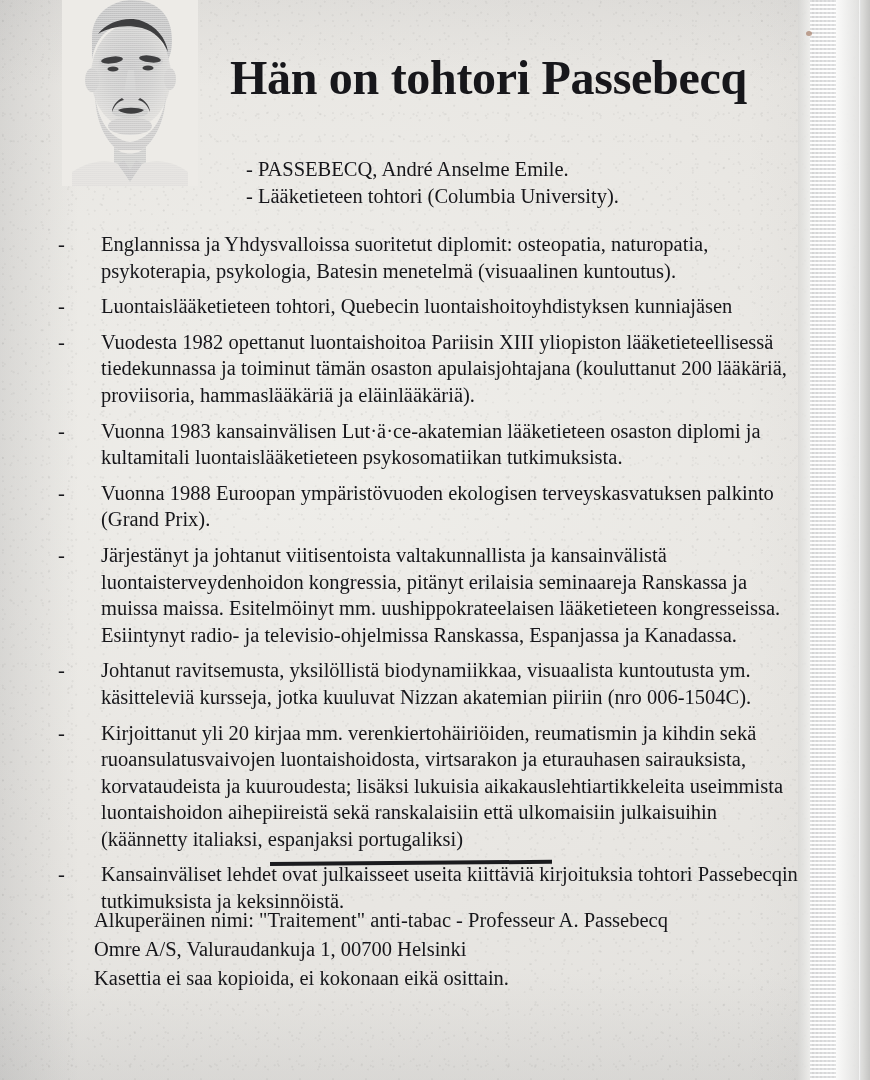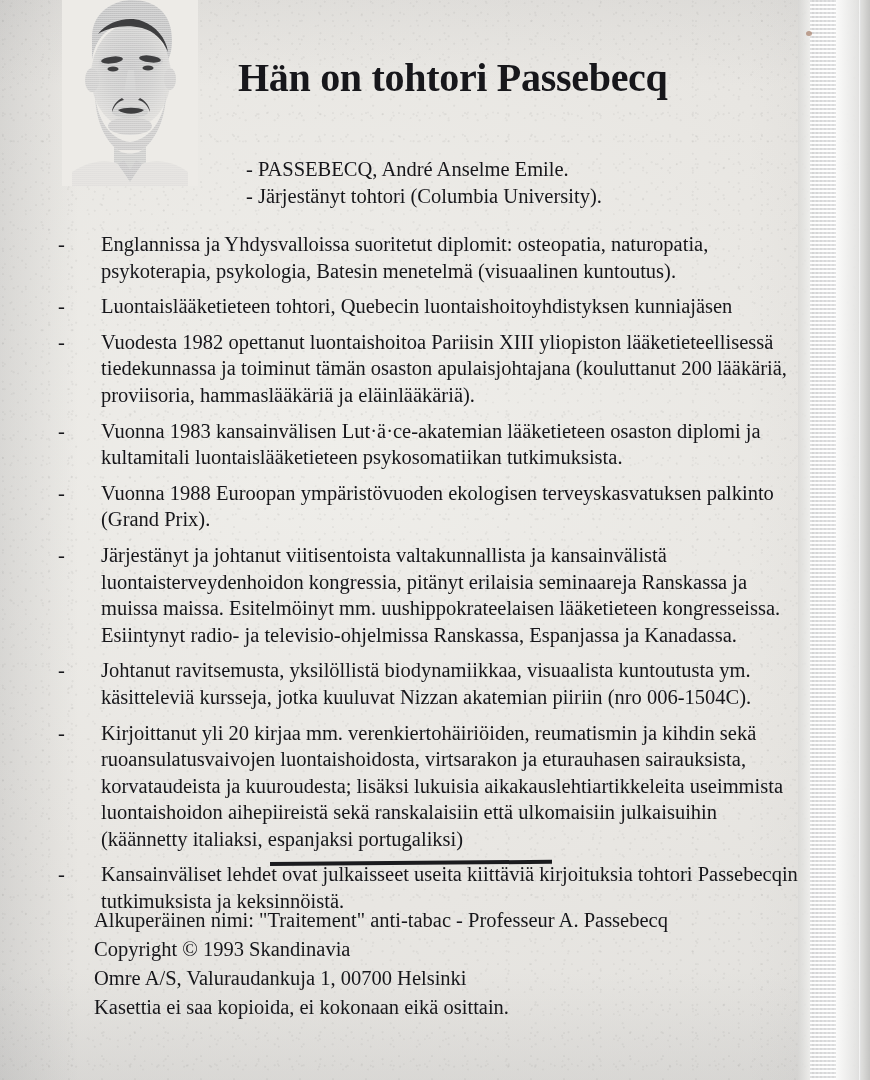--- a/index.html
+++ b/index.html
@@ -84,22 +84,22 @@
 
   
   .photo-wrap{
     position:absolute;left:62px;top:0;width:136px;height:186px;
     overflow:hidden;
   }
   .photo{width:136px;height:186px;display:block;}
 
   
   .title{
-    position:absolute;left:238px;top:56px;
-    font-size:40px;line-height:44px;font-weight:bold;
+    position:absolute;left:230px;top:56px;
+    font-size:48px;line-height:44px;font-weight:bold;
     letter-spacing:-.3px;color:#17171b;
     font-family:"Liberation Serif","DejaVu Serif",serif;
   }
 
   
   .intro{
     position:absolute;left:246px;top:156px;width:540px;
     font-size:20.5px;line-height:26.5px;
   }
   .intro .ln{white-space:nowrap;}
@@ -207,21 +207,21 @@
         </g>
 
         <rect width="136" height="186" fill="#ffffff" opacity=".06"></rect>
       </svg>
     </div>
 
     <div class="title">Hän on tohtori Passebecq</div>
 
     <div class="intro">
       <div class="ln">- PASSEBECQ, André Anselme Emile.</div>
-      <div class="ln">- Järjestänyt tohtori (Columbia University).</div>
+      <div class="ln">- Lääketieteen tohtori (Columbia University).</div>
     </div>
 
     <div class="bullets">
       <div class="bullet">
         <span class="dash">-</span>
         <p>Englannissa ja Yhdysvalloissa suoritetut diplomit: osteopatia, naturopatia, psykoterapia, psykologia, Batesin menetelmä (visuaalinen kuntoutus).</p>
       </div>
       <div class="bullet">
         <span class="dash">-</span>
         <p>Luontaislääketieteen tohtori, Quebecin luontaishoitoyhdistyksen kunniajäsen</p>
@@ -253,19 +253,18 @@
       <div class="bullet">
         <span class="dash">-</span>
         <p>Kansainväliset lehdet ovat julkaisseet useita kiittäviä kirjoituksia tohtori Passebecqin tutkimuksista ja keksinnöistä.</p>
       </div>
     </div>
 
     <div class="rule"></div>
 
     <div class="footer">
       <div class="ln">Alkuperäinen nimi: "Traitement" anti-tabac - Professeur A. Passebecq</div>
-      <div class="ln">Copyright © 1993 Skandinavia</div>
       <div class="ln">Omre A/S, Valuraudankuja 1, 00700 Helsinki</div>
       <div class="ln">Kasettia ei saa kopioida, ei kokonaan eikä osittain.</div>
     </div>
 
   </div>
 </div>
 
 </body></html>

